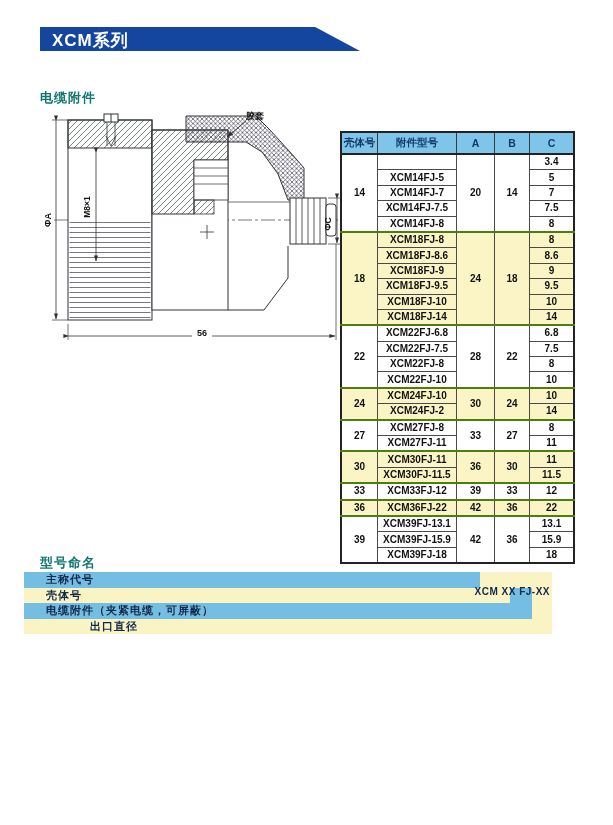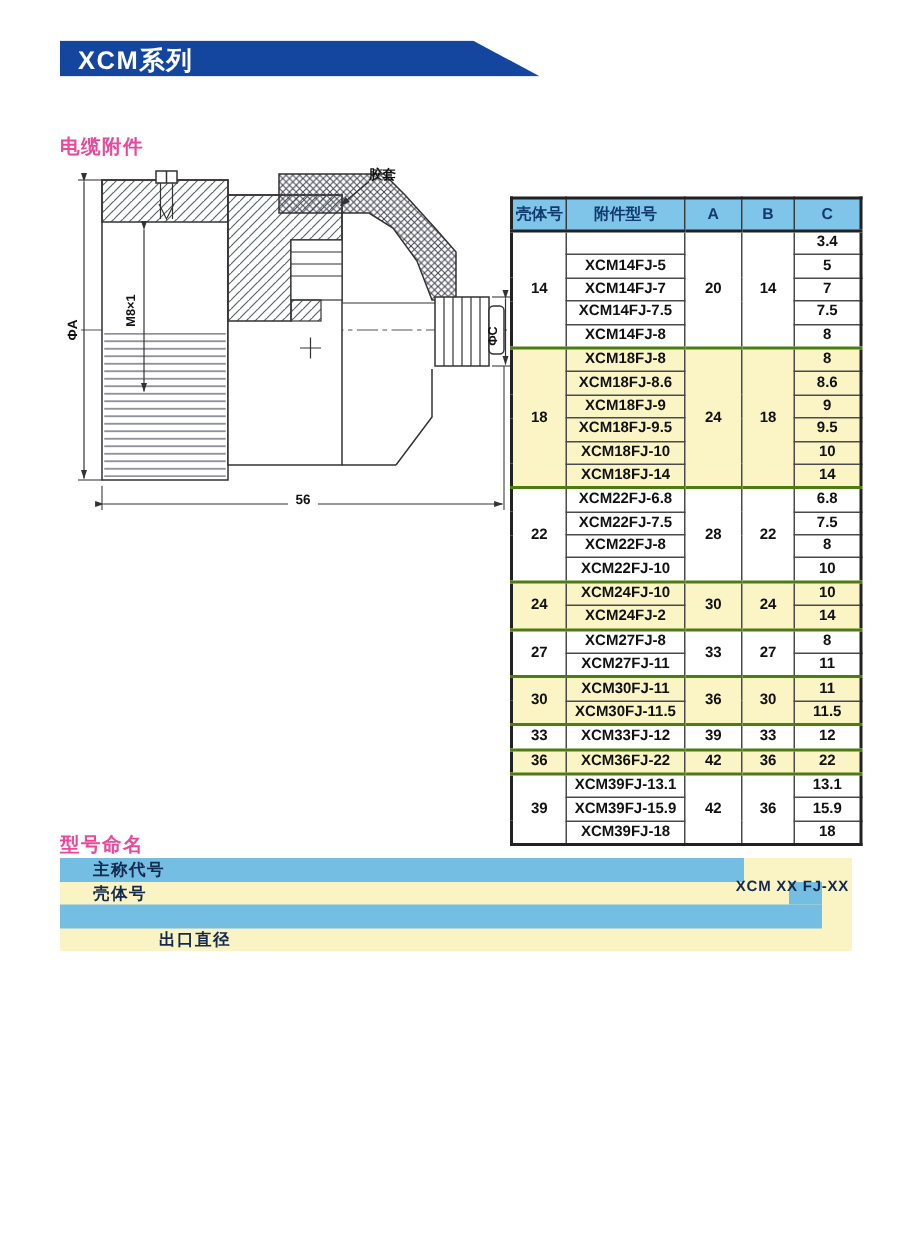--- a/index.html
+++ b/index.html
@@ -17,21 +17,21 @@
     clip-path:polygon(0 0,86% 0,100% 100%,0 100%);
   }
   .banner-title{
     position:absolute;left:52px;top:29px;
     color:#ffffff;font-size:17px;font-weight:700;letter-spacing:1px;
   }
 
   
   .sec-heading{
     position:absolute;left:40px;
-    color:#ec4899;font-size:13px;font-weight:700;letter-spacing:1px;
+    color:#0f766e;font-size:13px;font-weight:700;letter-spacing:1px;
   }
   #sec1{top:89px;}
   #sec2{top:554px;}
 
   
   .drawing{position:absolute;left:40px;top:108px;width:302px;height:244px;}
   .drawing svg{display:block;}
 
   
   .tbl-wrap{position:absolute;left:340px;top:131px;}
@@ -44,21 +44,21 @@
   td{
     border:1px solid #4a4a4a;height:14.4px;font-size:10px;font-weight:700;
     color:#111;text-align:center;padding:0 1px;background:#ffffff;line-height:1;
   }
   td.hl{background:#FBF5C6;}
   tr.gtop td{border-top:2px solid #4d7c0f;}
   .w-shell{width:33px;} .w-model{width:76px;} .w-a{width:35px;} .w-b{width:32px;} .w-c{width:41px;}
 
   
   .naming{
-    position:absolute;left:40px;top:572px;width:528px;height:62px;
+    position:absolute;left:24px;top:572px;width:528px;height:62px;
     background:#FAF3C4;
   }
   .nbar{position:absolute;background:#74BEE4;}
   #nbar1{left:0;top:0;width:456px;height:15.5px;}
   #nbar3{left:0;top:31px;width:508px;height:15.5px;}
   #nriser{left:486px;top:15.5px;width:22px;height:15.5px;}
   .nlabel{
     position:absolute;left:22px;height:15.5px;display:flex;align-items:center;
     font-size:11px;font-weight:700;color:#13294e;letter-spacing:1px;white-space:nowrap;
   }
@@ -317,17 +317,18 @@
     </table>
   </div>
 
   <div class="sec-heading" id="sec2">型号命名</div>
   <div class="naming">
     <div class="nbar" id="nbar1"></div>
     <div class="nbar" id="nbar3"></div>
     <div class="nbar" id="nriser"></div>
     <div class="nlabel" id="nlabel1">主称代号</div>
     <div class="nlabel" id="nlabel2">壳体号</div>
+    <div class="nlabel" id="nlabel3">电缆附件（夹紧电缆，可屏蔽）</div>
     <div class="nlabel" id="nlabel4">出口直径</div>
     <div class="ncode">XCM XX FJ-XX</div>
   </div>
 
 </div>
 
 </body></html>

